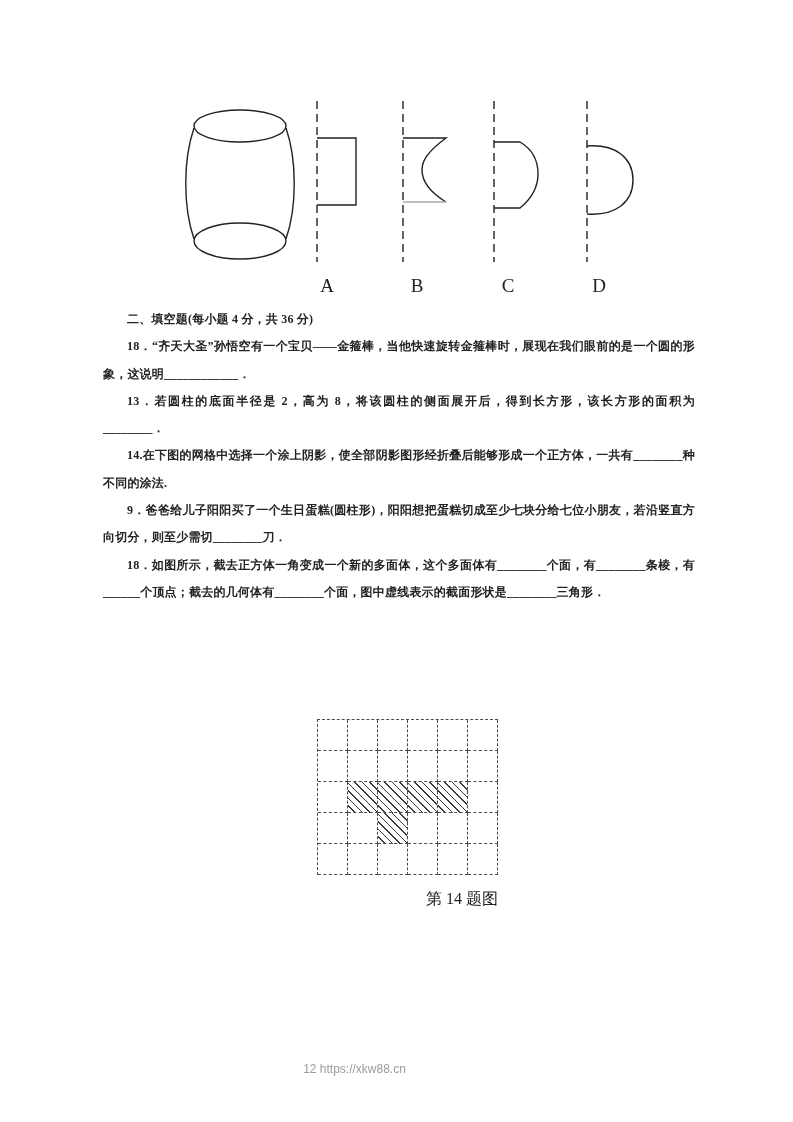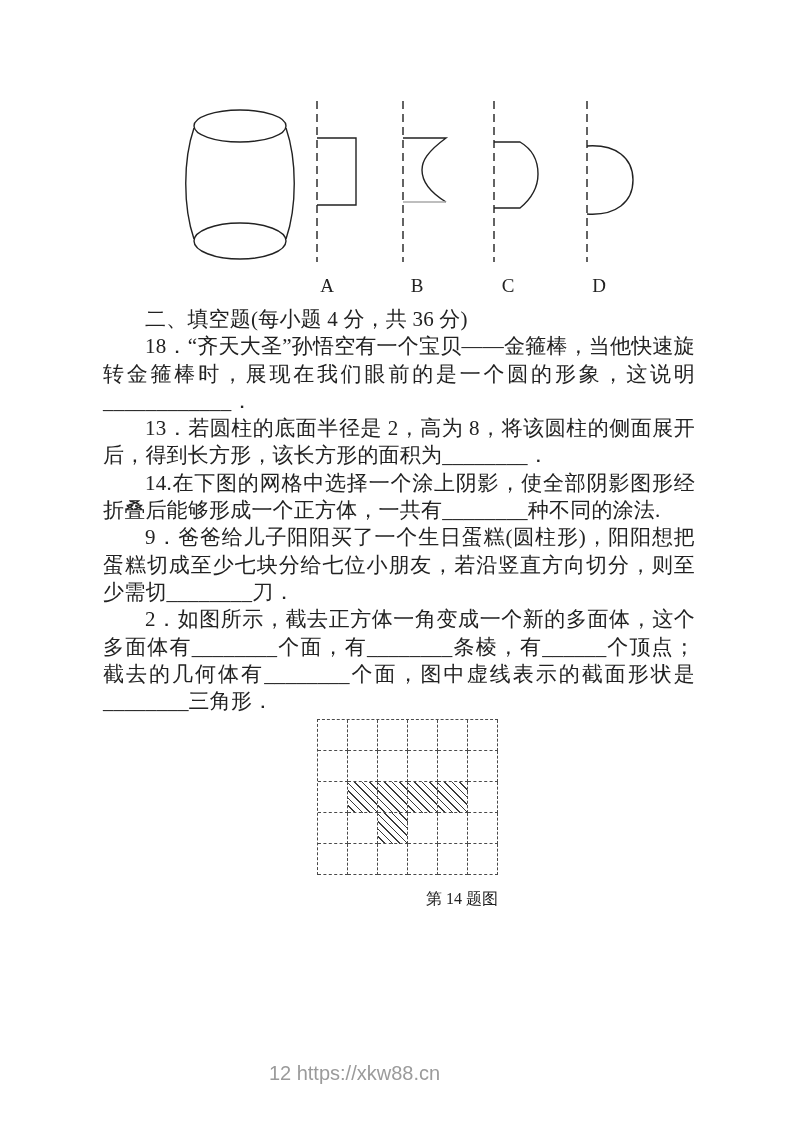--- a/index.html
+++ b/index.html
@@ -30,24 +30,25 @@
     font-size: 19px;
     color: #222;
     font-family: "Liberation Serif", "DejaVu Serif", serif;
   }
 
   
   .text-block {
     position: absolute;
     left: 103px; top: 306px;
     width: 592px;
-    font-size: 21px;
+    font-size: 12px;
     line-height: 27.3px;
     color: #222;
     letter-spacing: 0.2px;
+    font-weight: bold;
   }
   .text-block p {
     margin: 0;
     text-indent: 2em;
     text-align: justify;
   }
 
   
   .grid-fig {
     position: absolute;
@@ -78,21 +79,21 @@
     font-size: 16px;
     color: #222;
   }
 
   
   .footer {
     position: absolute;
     left: 0; top: 1062px;
     width: 709px;
     text-align: center;
-    font-size: 20px;
+    font-size: 12px;
     color: #9b9b9b;
     font-family: "Liberation Sans", "DejaVu Sans", sans-serif;
   }
 </style>
 </head>
 <body>
 
 <div class="page">
 
   <div class="fig-top">
@@ -131,21 +132,21 @@
     <span class="optlabel" style="left:396px">C</span>
     <span class="optlabel" style="left:487px">D</span>
   </div>
 
   <div class="text-block">
     <p>二、填空题(每小题 4 分，共 36 分)</p>
     <p>18．“齐天大圣”孙悟空有一个宝贝——金箍棒，当他快速旋转金箍棒时，展现在我们眼前的是一个圆的形象，这说明____________．</p>
     <p>13．若圆柱的底面半径是 2，高为 8，将该圆柱的侧面展开后，得到长方形，该长方形的面积为________．</p>
     <p>14.在下图的网格中选择一个涂上阴影，使全部阴影图形经折叠后能够形成一个正方体，一共有________种不同的涂法.</p>
     <p>9．爸爸给儿子阳阳买了一个生日蛋糕(圆柱形)，阳阳想把蛋糕切成至少七块分给七位小朋友，若沿竖直方向切分，则至少需切________刀．</p>
-    <p>2．如图所示，截去正方体一角变成一个新的多面体，这个多面体有________个面，有________条棱，有______个顶点；截去的几何体有________个面，图中虚线表示的截面形状是________三角形．</p>
+    <p>18．如图所示，截去正方体一角变成一个新的多面体，这个多面体有________个面，有________条棱，有______个顶点；截去的几何体有________个面，图中虚线表示的截面形状是________三角形．</p>
   </div>
 
   <div class="grid-fig" id="gridFigure" style="grid-template-columns: repeat(6, 30px); grid-template-rows: repeat(5, 31px);">
       <div class="grid-cell"></div>
       <div class="grid-cell"></div>
       <div class="grid-cell"></div>
       <div class="grid-cell"></div>
       <div class="grid-cell"></div>
       <div class="grid-cell"></div>
       <div class="grid-cell"></div>

